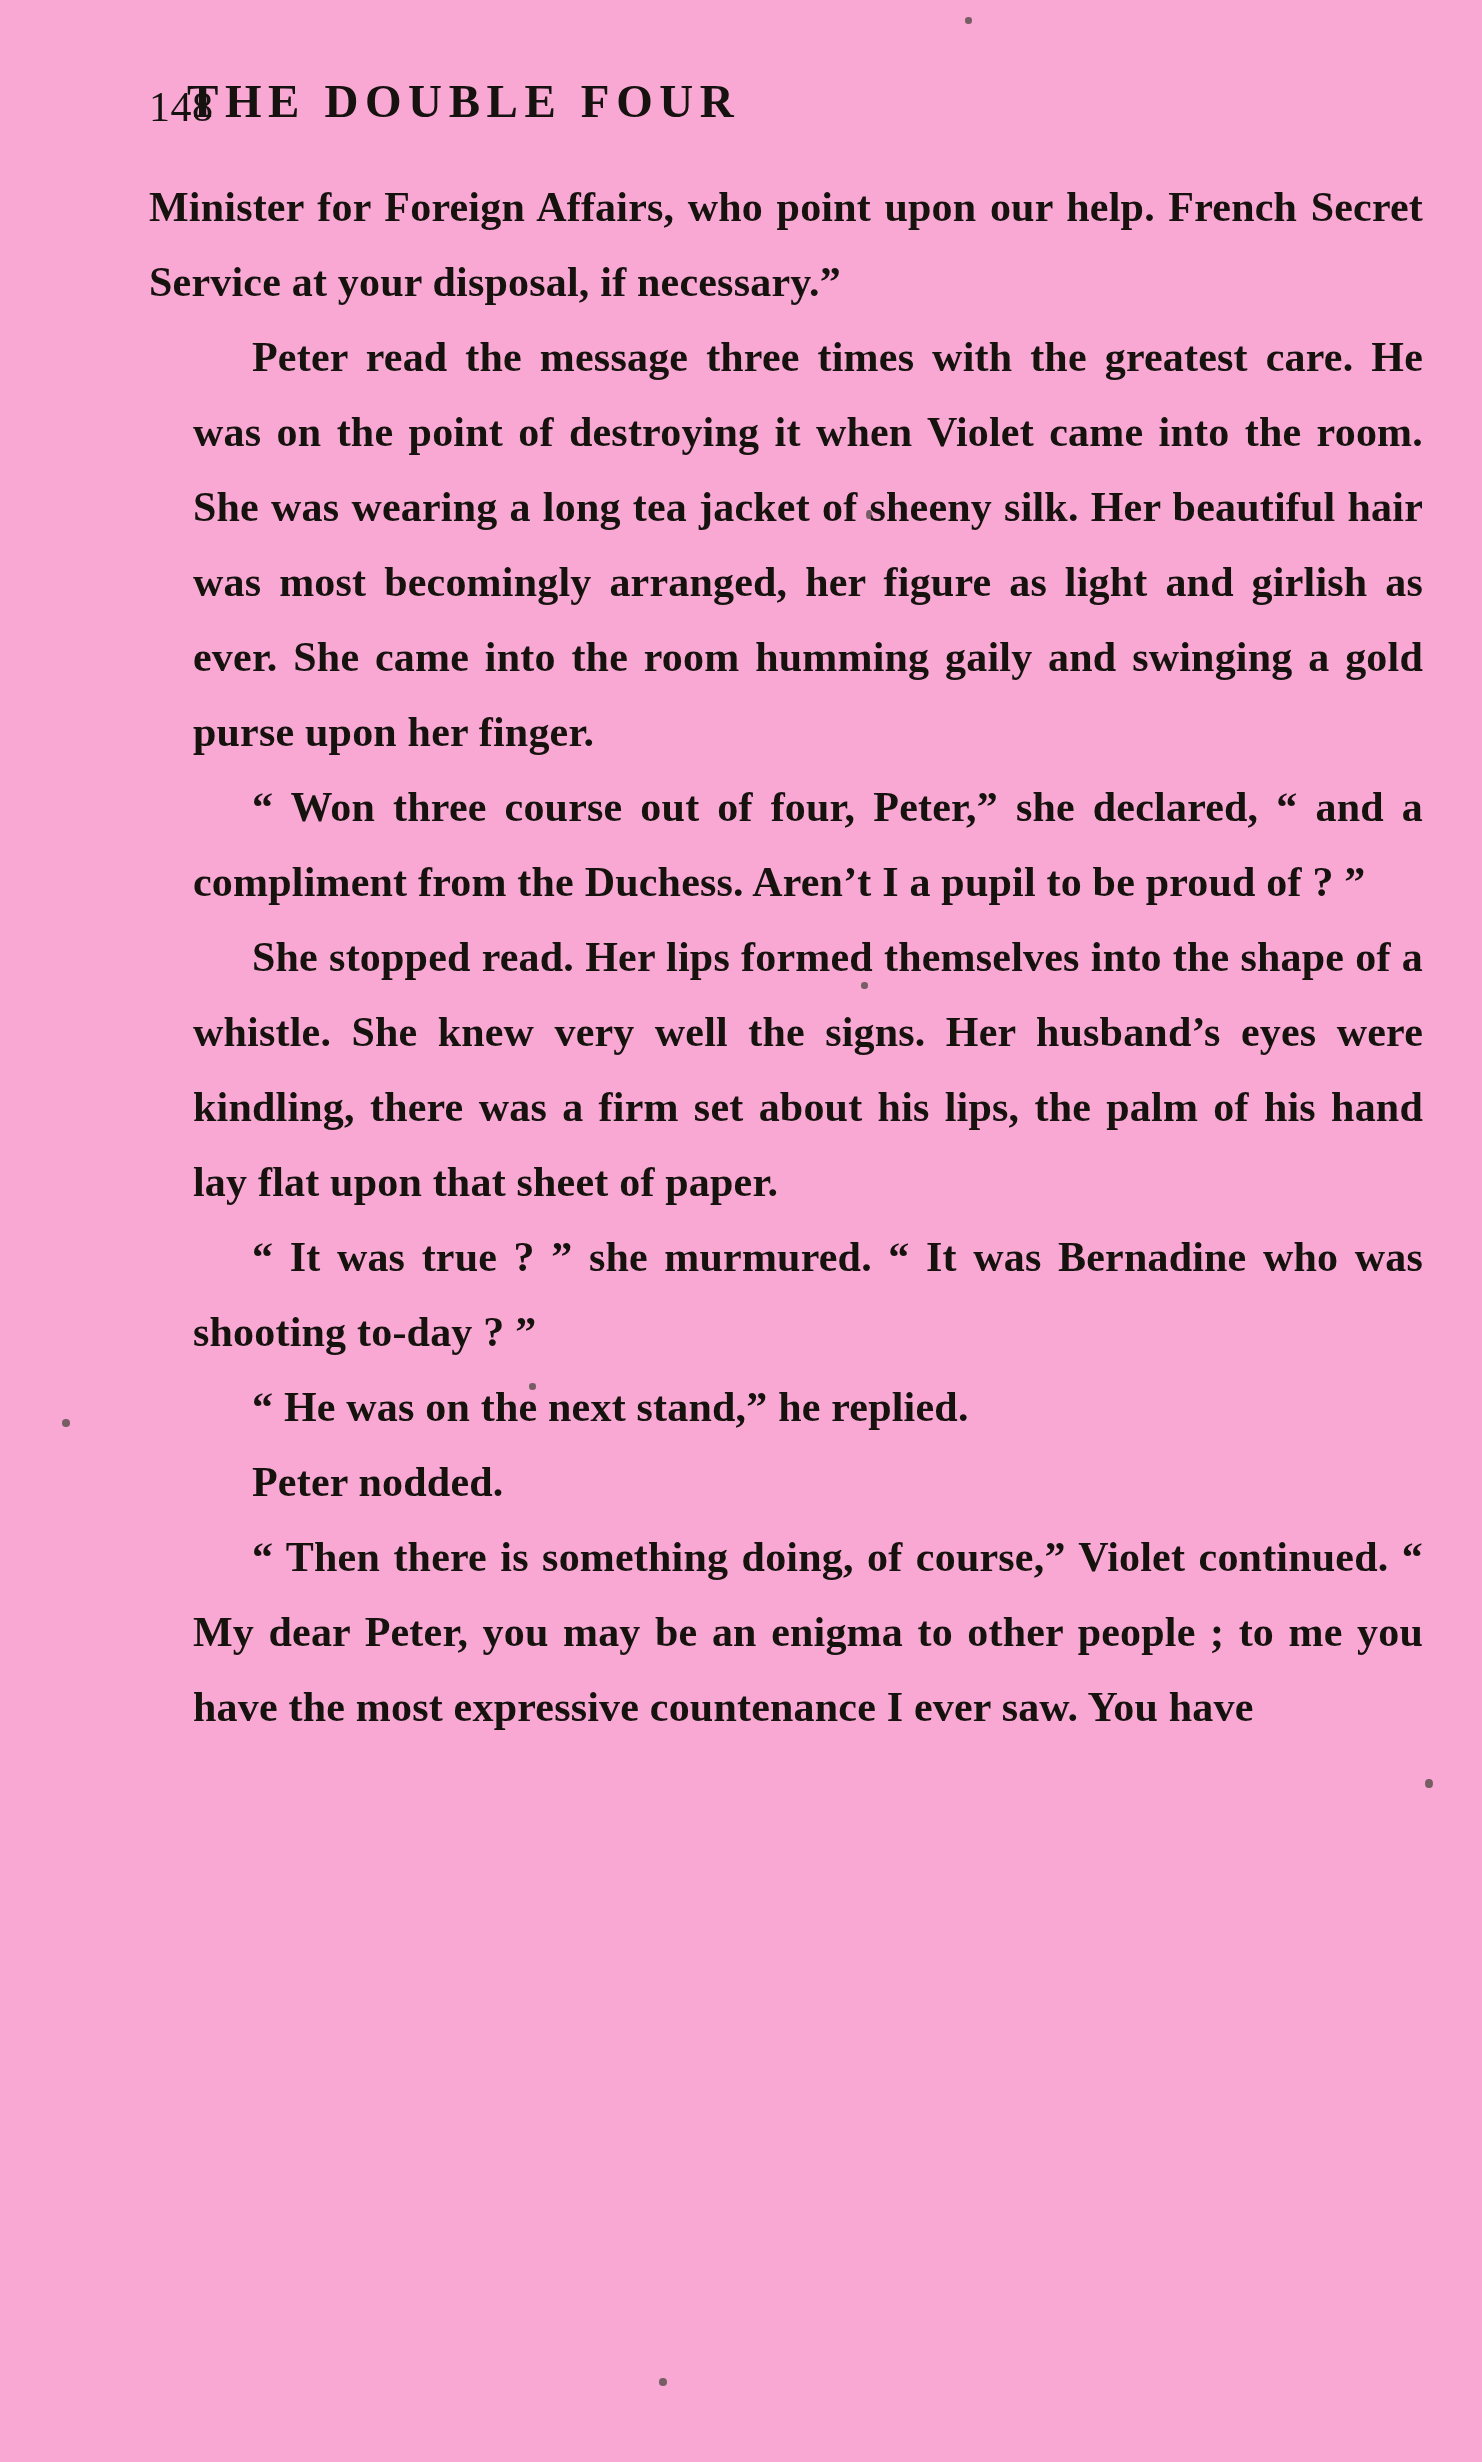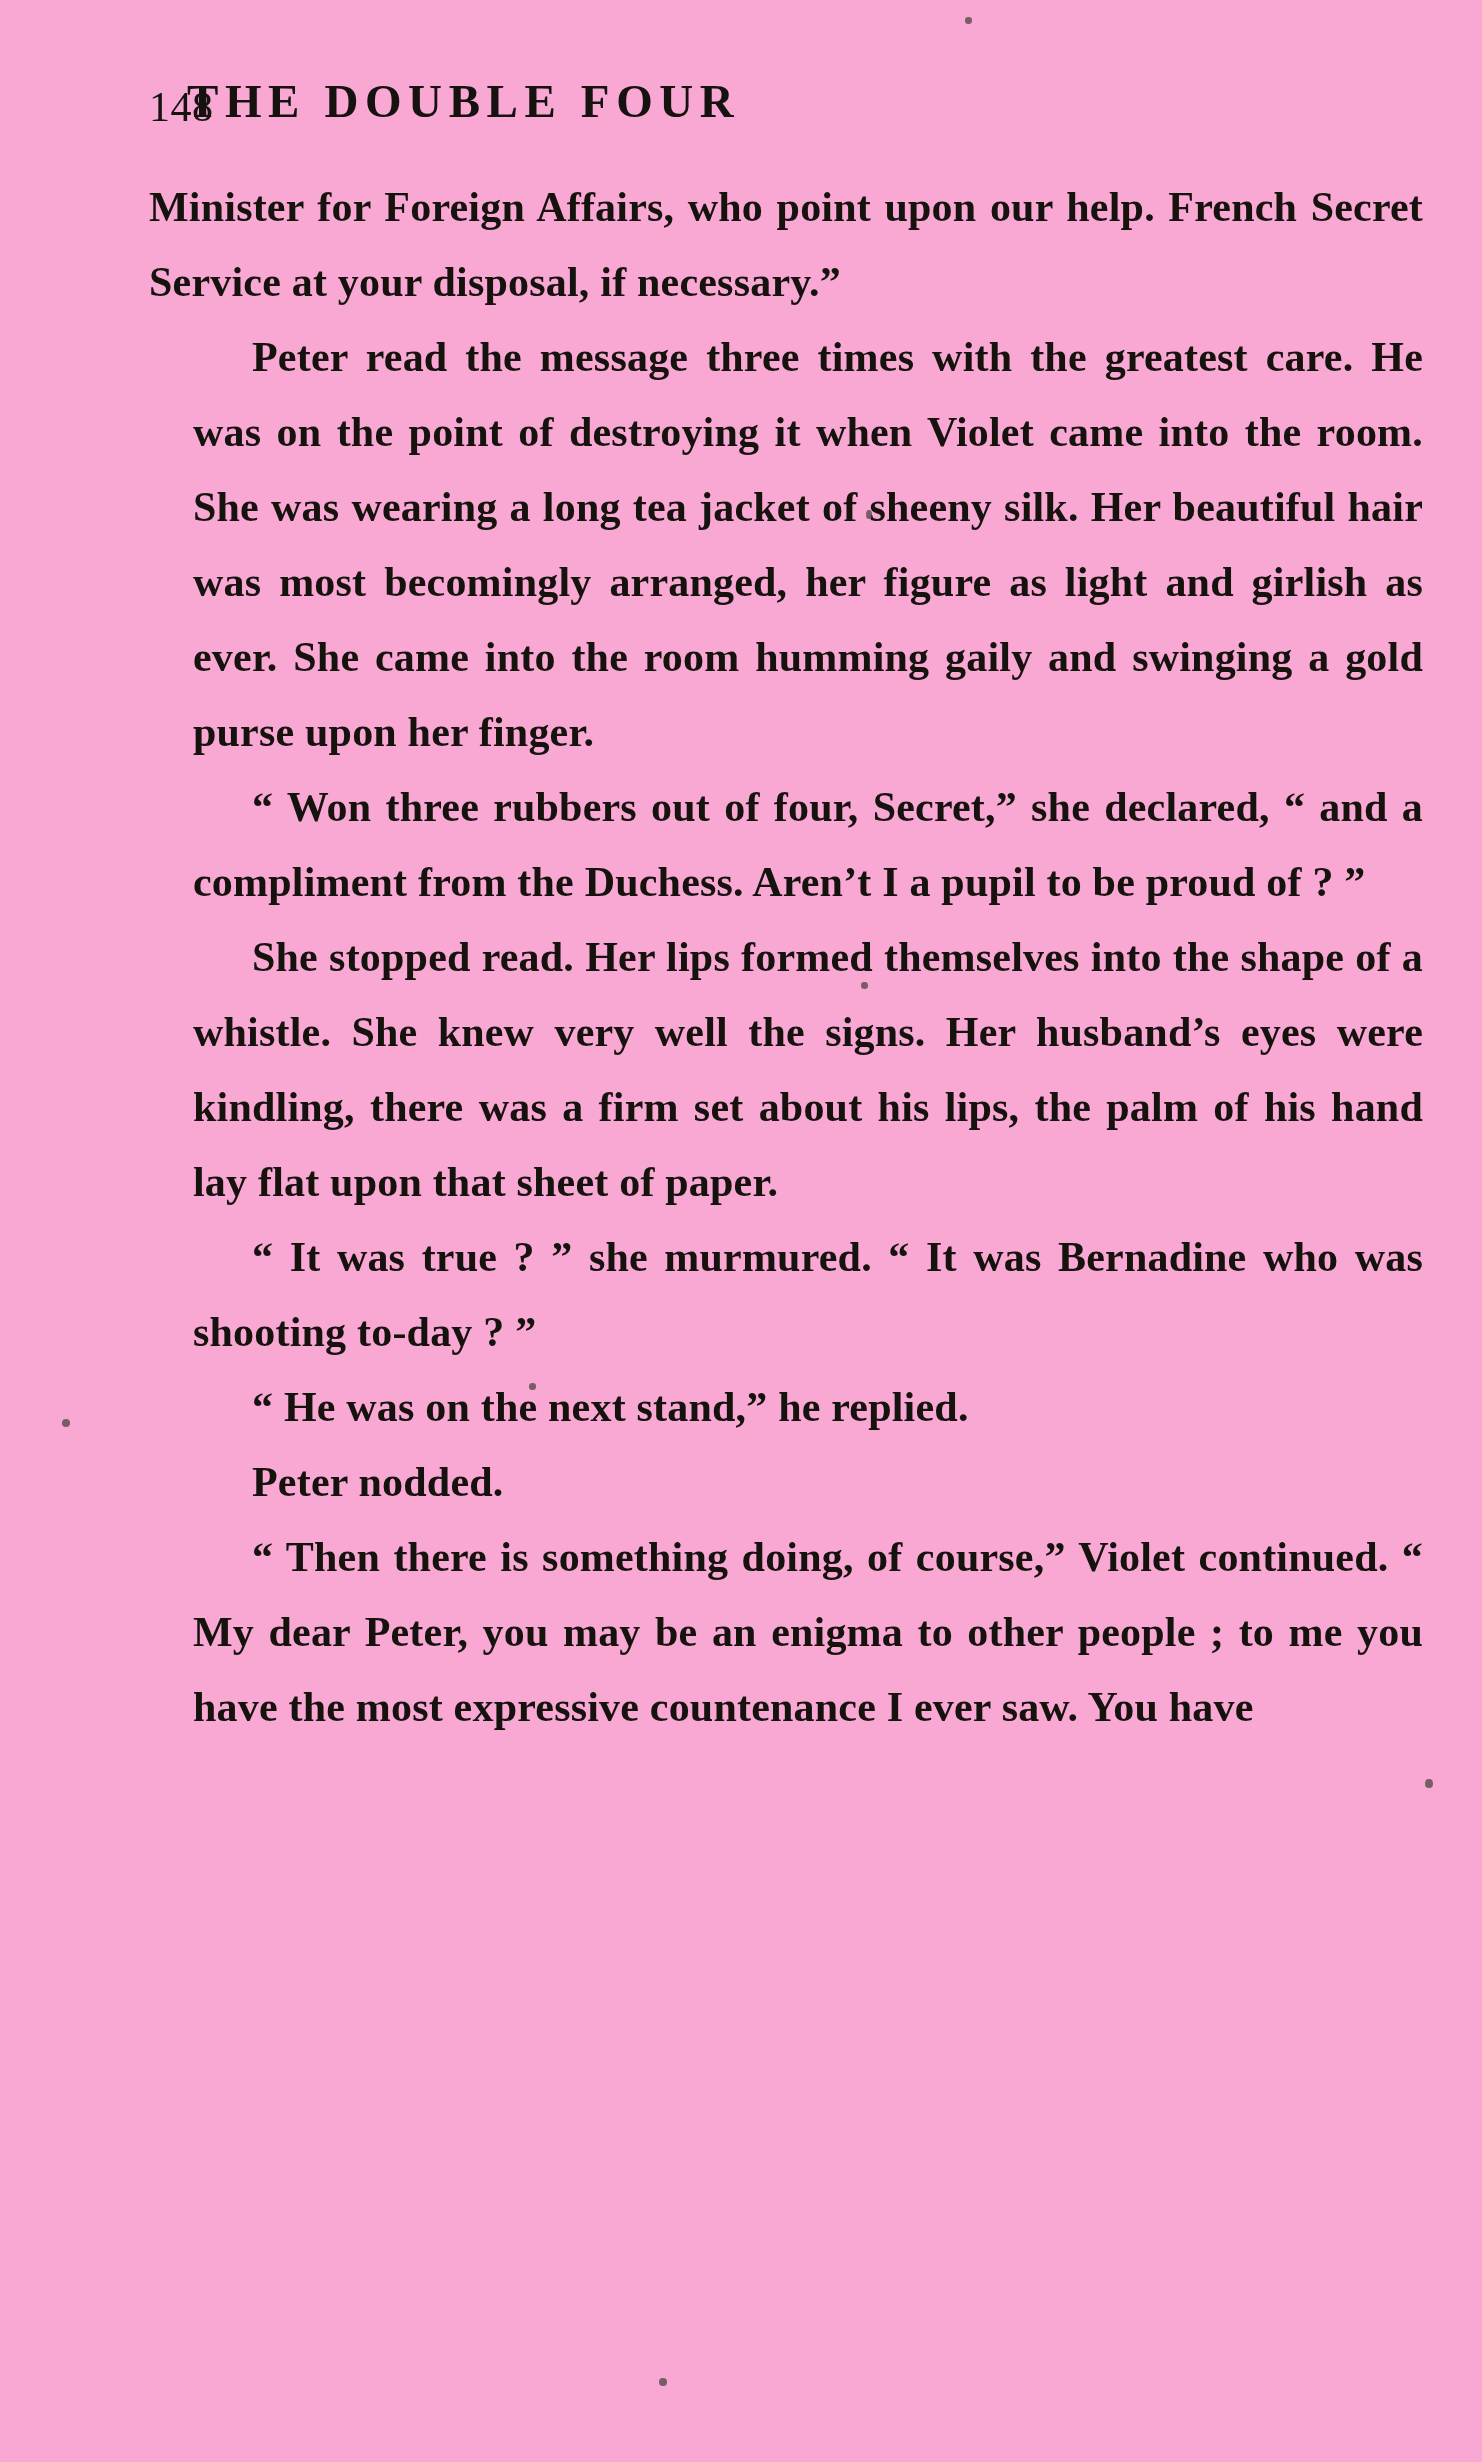--- a/index.html
+++ b/index.html
@@ -89,21 +89,21 @@
   <div class="page-inner">
 
     <div class="running-head">
       <div class="folio">148</div>
       <div class="head-title">THE DOUBLE FOUR</div>
     </div>
 
     <div class="body-text">
       <p>Minister for Foreign Affairs, who point upon our help.  French Secret Service at your disposal, if necessary.”</p>
       <p class="indent">Peter read the message three times with the greatest care.  He was on the point of destroying it when Violet came into the room.  She was wearing a long tea jacket of sheeny silk.  Her beautiful hair was most becomingly arranged, her figure as light and girlish as ever.  She came into the room humming gaily and swinging a gold purse upon her finger.</p>
-      <p class="indent">“ Won three rubbers out of four, Secret,” she declared, “ and a compliment from the Duchess. Aren’t I a pupil to be proud of ? ”</p>
+      <p class="indent">“ Won three course out of four, Peter,” she declared, “ and a compliment from the Duchess. Aren’t I a pupil to be proud of ? ”</p>
       <p class="indent">She stopped read.  Her lips formed themselves into the shape of a whistle.  She knew very well the signs.  Her husband’s eyes were kindling, there was a firm set about his lips, the palm of his hand lay flat upon that sheet of paper.</p>
       <p class="indent">“ It was true ? ” she murmured.  “ It was Bernadine who was shooting to-day ? ”</p>
       <p class="indent">“ He was on the next stand,” he replied.</p>
       <p class="indent">Peter nodded.</p>
       <p class="indent">“ Then there is something doing, of course,” Violet continued.  “ My dear Peter, you may be an enigma to other people ; to me you have the most expressive countenance I ever saw.  You have</p>
     </div>
 
   </div>
 
   <div id="specks">

